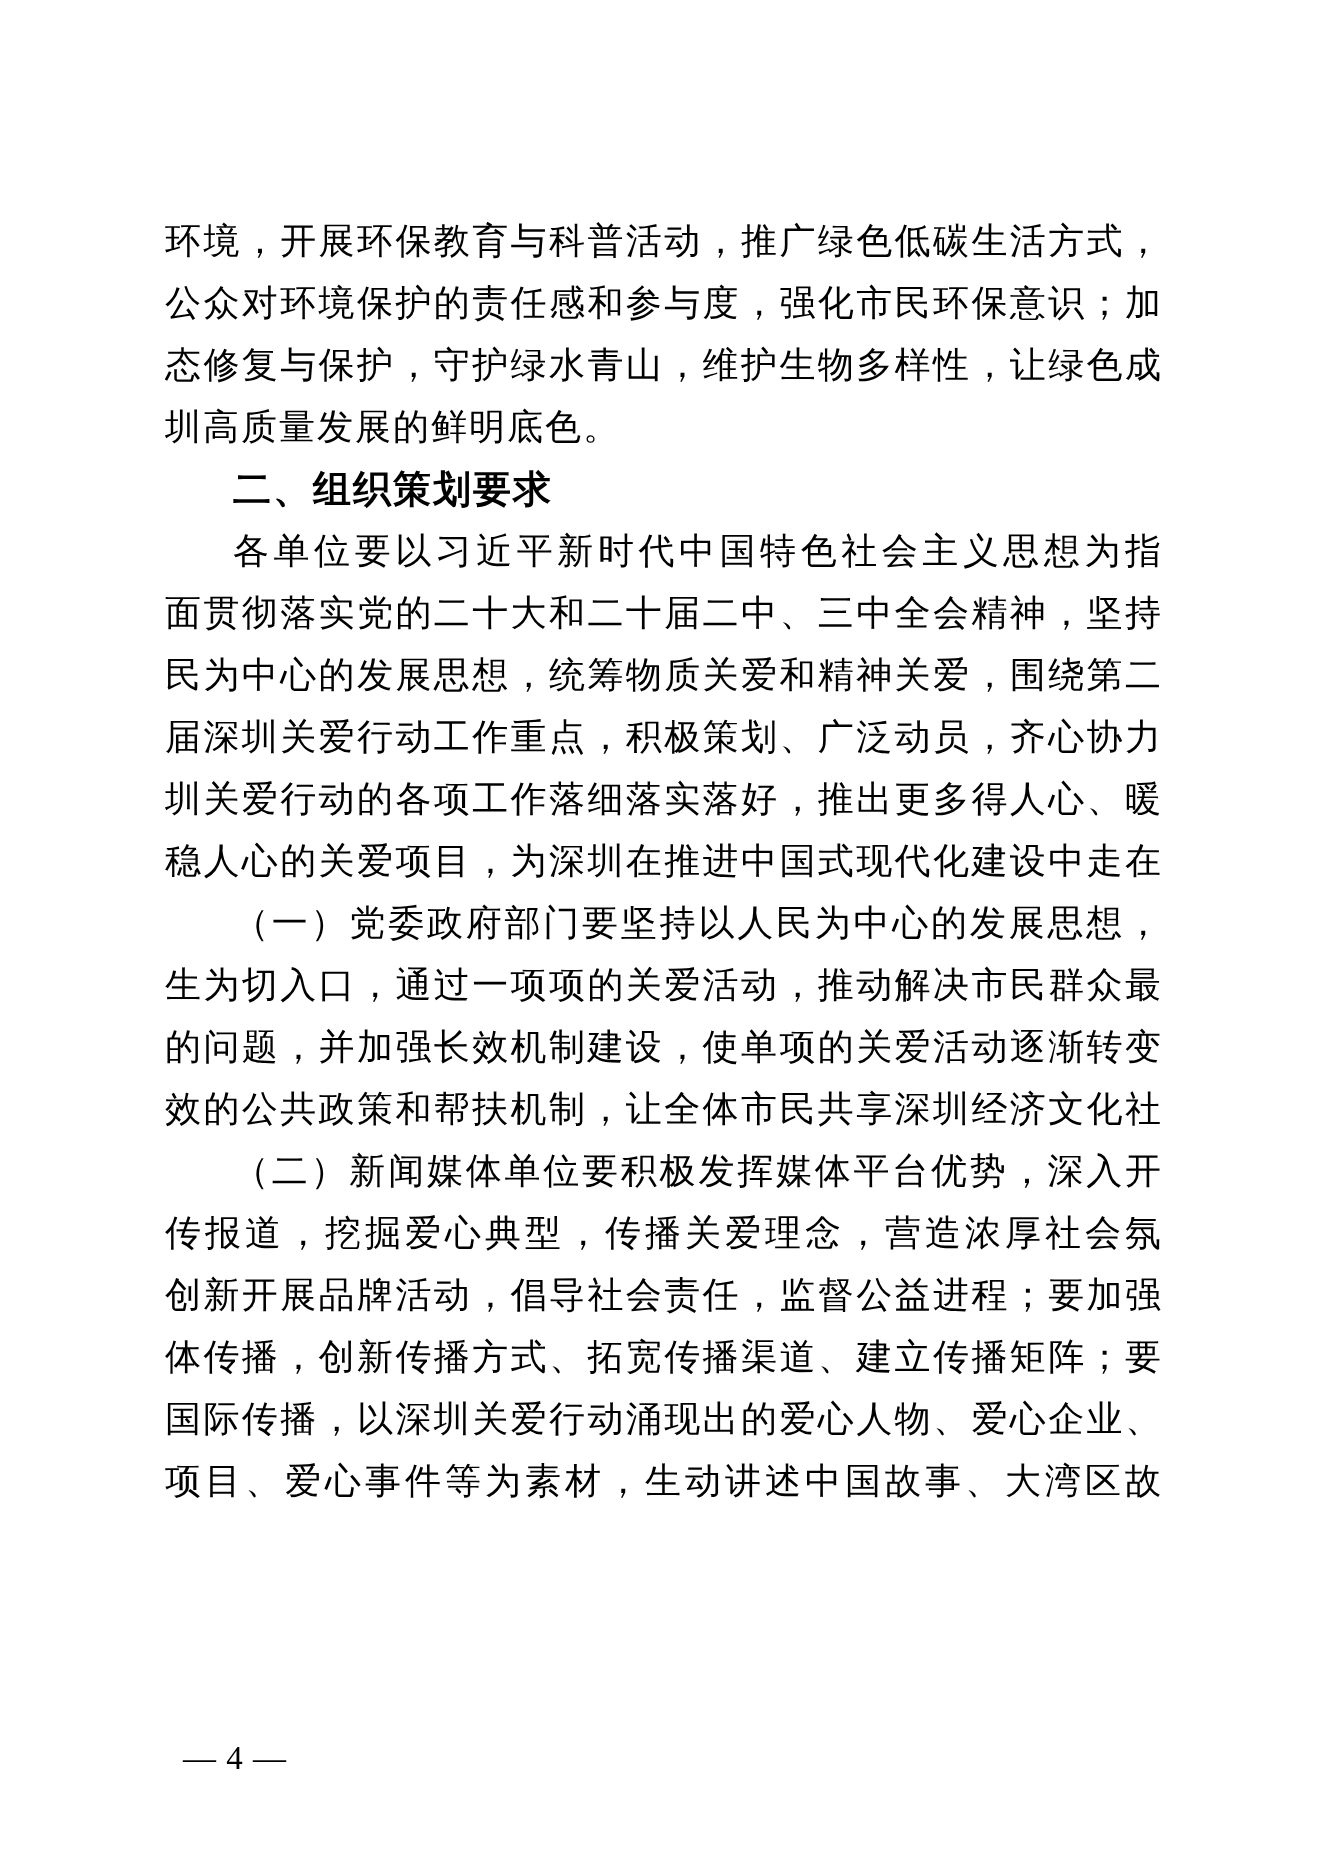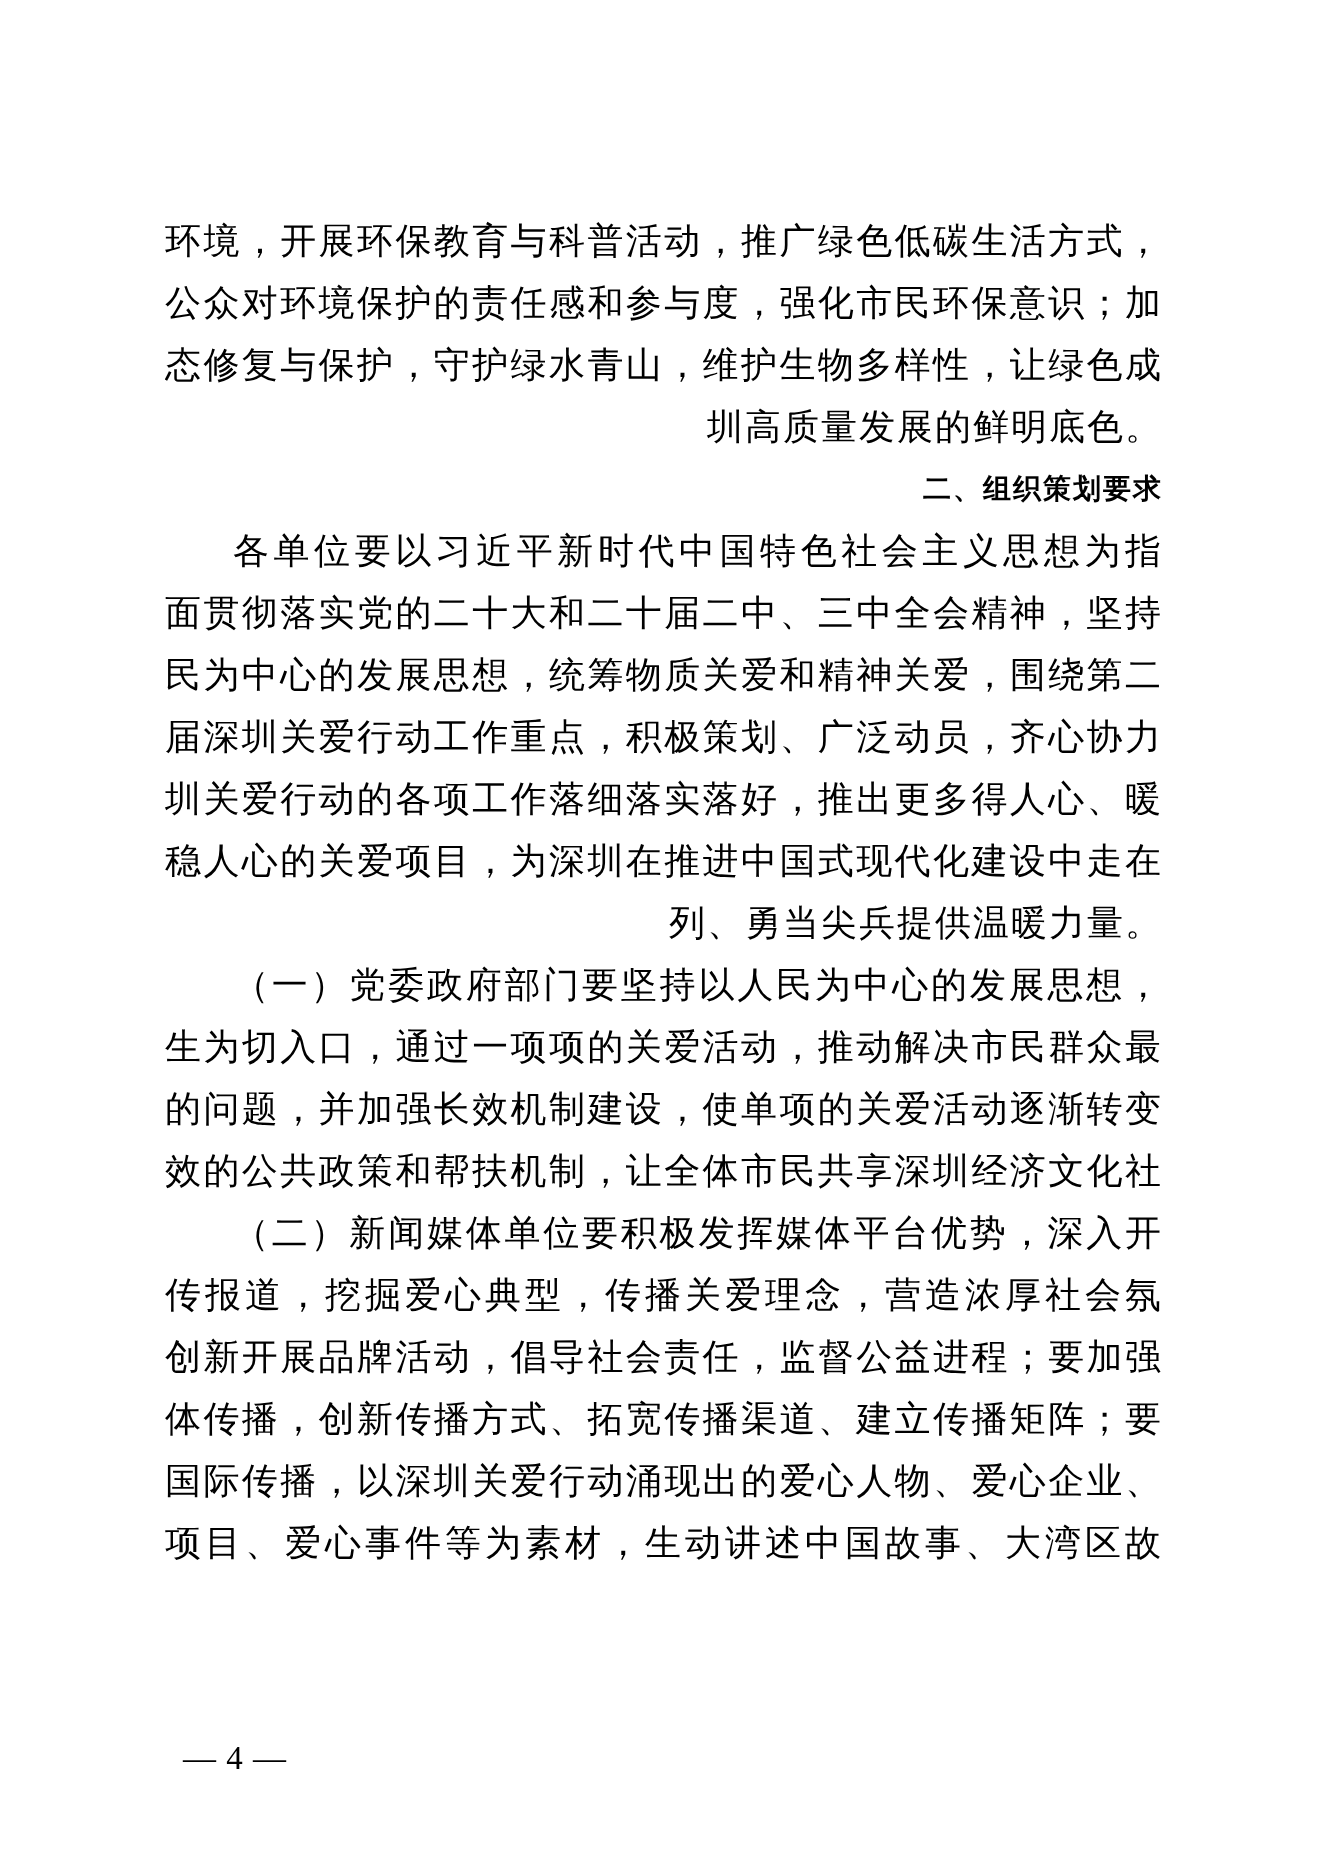--- a/index.html
+++ b/index.html
@@ -17,33 +17,33 @@
     left: 165px;
     top: 210px;
     width: 998px;
   }
   .line {
     font-size: 36px;
     line-height: 62px;
     height: 62px;
     letter-spacing: 2px;
     overflow: hidden;
-    text-align: right;
+    text-align: left;
   }
   .full {
     text-align: justify;
     text-align-last: justify;
   }
   .indent {
     text-indent: 68px;
   }
   .heading {
     font-family: "Liberation Sans", "DejaVu Sans", sans-serif;
     font-weight: 700;
-    font-size: 28px;
+    font-size: 38px;
     letter-spacing: 2px;
   }
   .footer {
     position: absolute;
     left: 183px;
     top: 1738px;
     font-size: 33px;
     line-height: 40px;
     letter-spacing: 1px;
     color: #000000;
@@ -58,21 +58,20 @@
     <div class="line full">公众对环境保护的责任感和参与度，强化市民环保意识；加强生</div>
     <div class="line full">态修复与保护，守护绿水青山，维护生物多样性，让绿色成为深</div>
     <div class="line">圳高质量发展的鲜明底色。</div>
     <div class="line heading indent">二、组织策划要求</div>
     <div class="line full indent">各单位要以习近平新时代中国特色社会主义思想为指导，全</div>
     <div class="line full">面贯彻落实党的二十大和二十届二中、三中全会精神，坚持以人</div>
     <div class="line full">民为中心的发展思想，统筹物质关爱和精神关爱，围绕第二十二</div>
     <div class="line full">届深圳关爱行动工作重点，积极策划、广泛动员，齐心协力把深</div>
     <div class="line full">圳关爱行动的各项工作落细落实落好，推出更多得人心、暖人心、</div>
     <div class="line full">稳人心的关爱项目，为深圳在推进中国式现代化建设中走在前</div>
-    <div class="line">列、勇当尖兵提供温暖力量。</div>
     <div class="line full indent">（一）党委政府部门要坚持以人民为中心的发展思想，以民</div>
     <div class="line full">生为切入口，通过一项项的关爱活动，推动解决市民群众最关心</div>
     <div class="line full">的问题，并加强长效机制建设，使单项的关爱活动逐渐转变为长</div>
     <div class="line full">效的公共政策和帮扶机制，让全体市民共享深圳经济文化社会发</div>
     <div class="line full indent">（二）新闻媒体单位要积极发挥媒体平台优势，深入开展宣</div>
     <div class="line full">传报道，挖掘爱心典型，传播关爱理念，营造浓厚社会氛围；要</div>
     <div class="line full">创新开展品牌活动，倡导社会责任，监督公益进程；要加强融媒</div>
     <div class="line full">体传播，创新传播方式、拓宽传播渠道、建立传播矩阵；要加强</div>
     <div class="line full">国际传播，以深圳关爱行动涌现出的爱心人物、爱心企业、爱心</div>
     <div class="line full">项目、爱心事件等为素材，生动讲述中国故事、大湾区故事、广</div>

